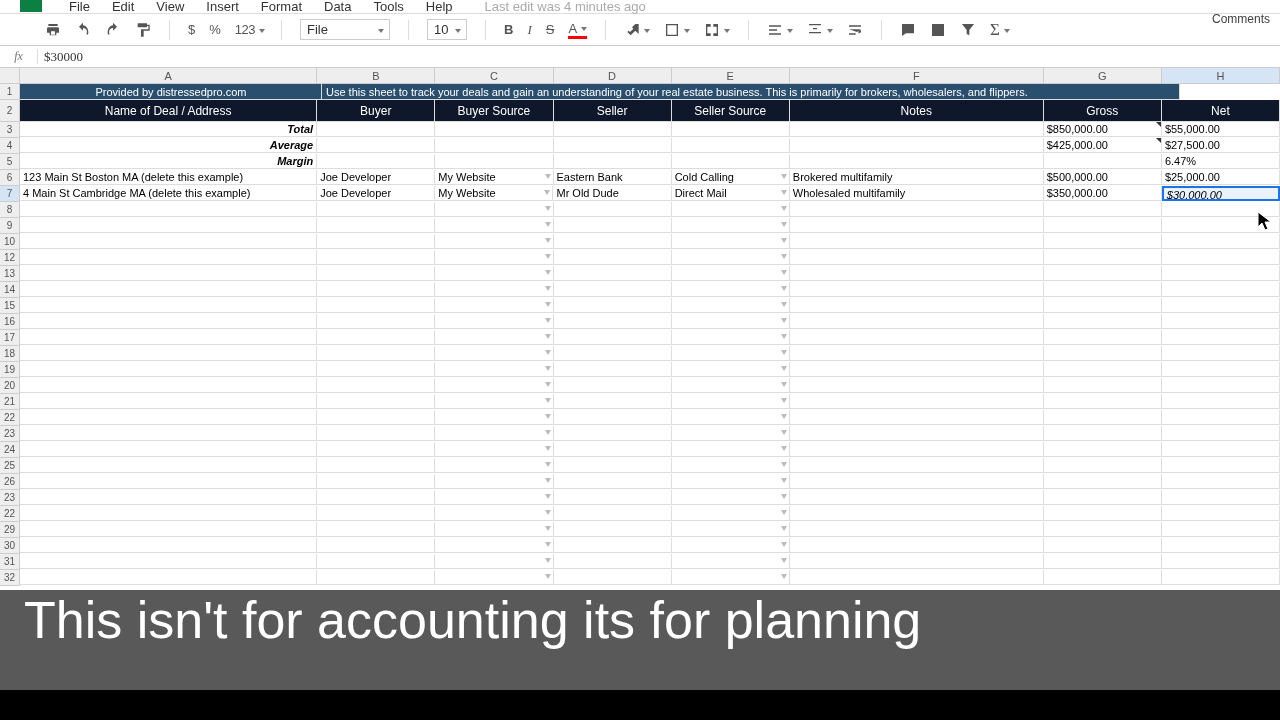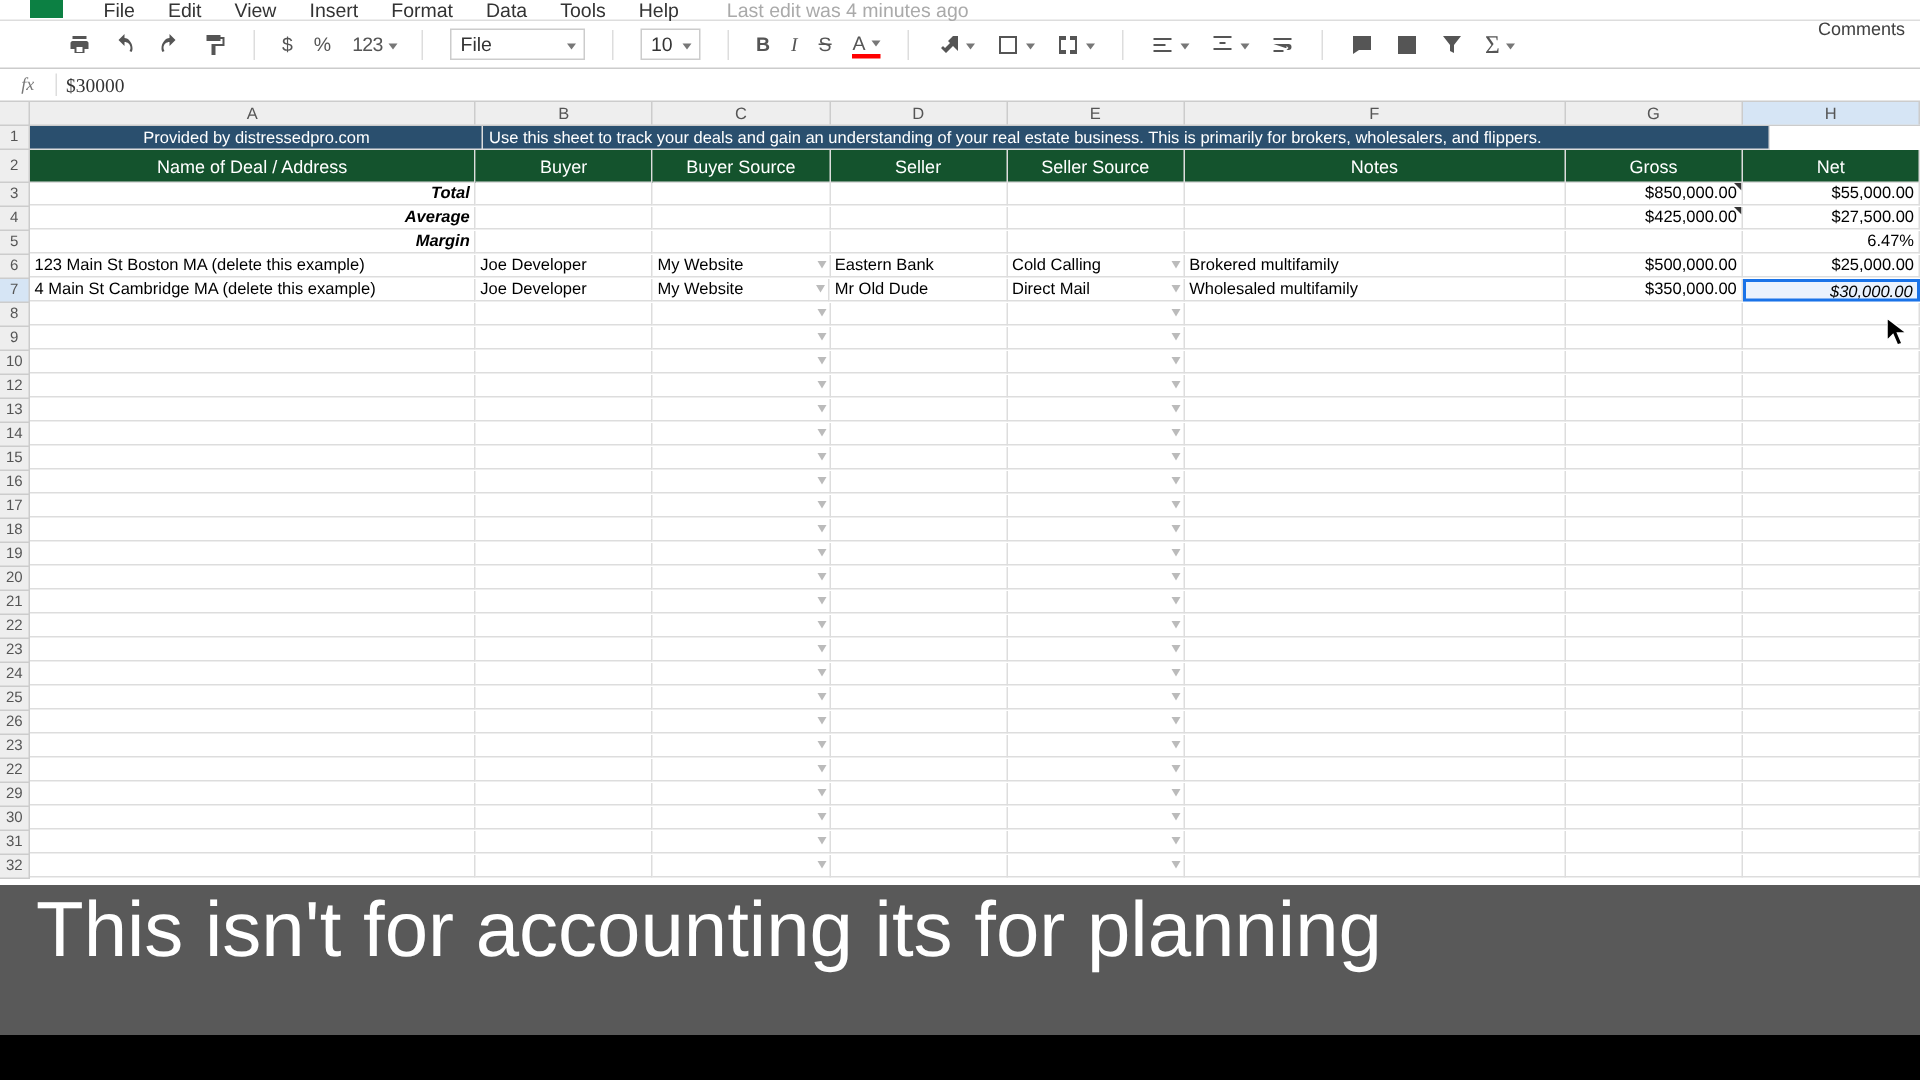--- a/index.html
+++ b/index.html
@@ -33,24 +33,24 @@
 
 .grid-wrap { position: relative; }
 .corner { position: absolute; left: 0; top: 0; width: 20px; height: 16px; background: #eee; border-right: 1px solid #ccc; border-bottom: 1px solid #ccc; }
 .col-headers { display: flex; margin-left: 20px; height: 16px; background: #eee; border-bottom: 1px solid #ccc; }
 .col-h { border-right: 1px solid #ccc; text-align: center; font-size: 11px; color: #555; line-height: 16px; }
 .col-h.sel { background: #d6e5f5; }
 .row { display: flex; }
 .row-h { width: 20px; background: #eee; border-right: 1px solid #ccc; border-bottom: 1px solid #ccc; text-align: center; font-size: 10px; color: #555; line-height: 15px; flex-shrink: 0; }
 .row-h.sel { background: #d6e5f5; }
 .cell { border-right: 1px solid #ddd; border-bottom: 1px solid #ddd; height: 15px; font-size: 11px; padding: 0 3px; line-height: 15px; overflow: hidden; white-space: nowrap; position: relative; }
-.cell.hdr { background: #14532d; color: #fff; font-size: 12px; text-align: center; height: 22px; line-height: 22px; }
+.cell.hdr { background: #0f172a; color: #fff; font-size: 12px; text-align: center; height: 22px; line-height: 22px; }
 .cell.hdr1 { background: #2a4f6e; color: #fff; font-size: 11px; height: 16px; line-height: 16px; padding-left: 4px;}
 .cell.ital-r { font-style: italic; font-weight: bold; text-align: right; }
-.cell.right { text-align: right; }
+.cell.right { text-align: left; }
 .cell .dd-ind { position: absolute; right: 2px; top: 4px; border-left: 3px solid transparent; border-right: 3px solid transparent; border-top: 5px solid #bbb; }
 .cell.selected { border: 2px solid #1a73e8; background: #eaf2fd; z-index: 2; font-style: italic; }
 .cell.note-ind::after { content:''; position:absolute; right:0; top:0; border-left:5px solid transparent; border-top:5px solid #333; }
 
 .wA { width: 302px; } .wB { width: 120px; } .wC { width: 120px; } .wD { width: 120px; } .wE { width: 120px; }
 .wF { width: 258px; } .wG { width: 120px; } .wH { width: 120px; }
 
 
 .overlay { position: absolute; left: 0; right: 0; bottom: 30px; height: 100px; background: rgba(60,60,60,0.85); display: flex; padding-left: 24px; }
 .overlay-text { color: #fff; font-size: 52px; font-weight: 300; }

